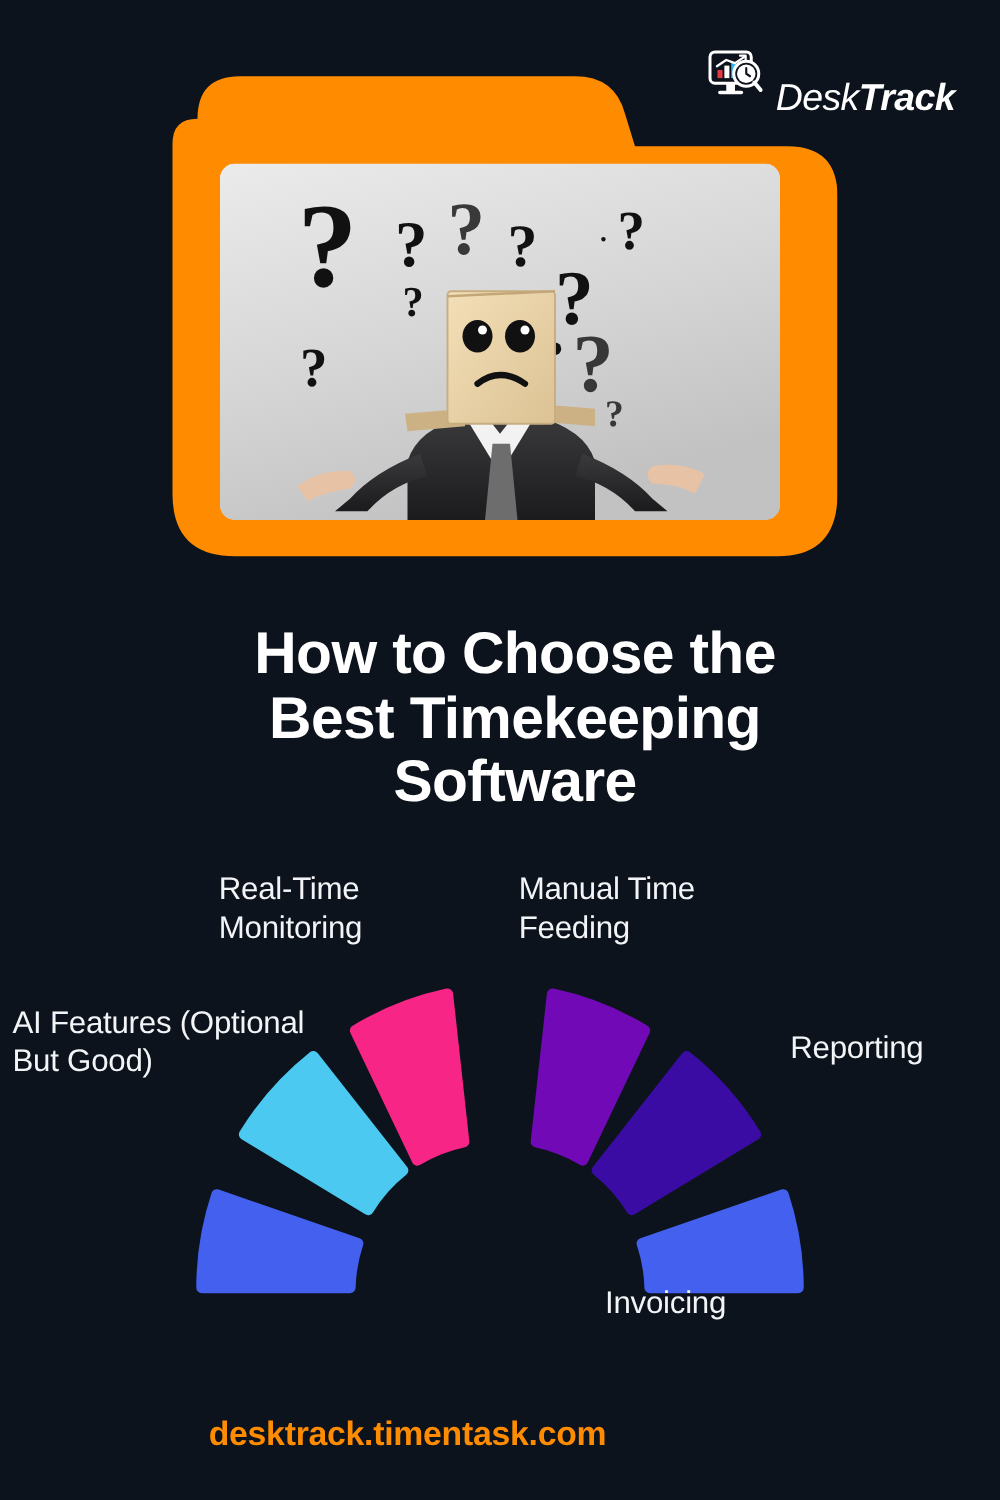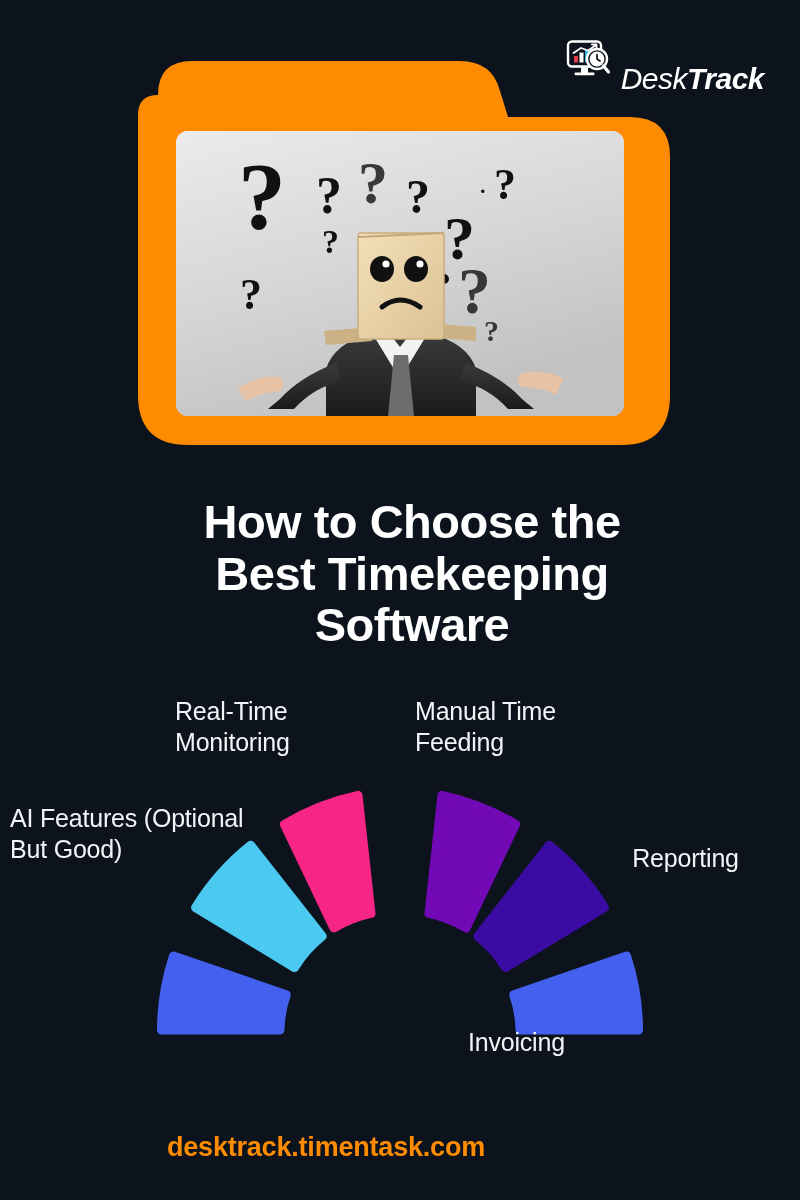--- a/index.html
+++ b/index.html
@@ -51,23 +51,23 @@
   .chart svg{position:absolute;left:0;top:0;}
 
   .lbl{
     position:absolute;color:#f2f4f7;
     font-size:25px;line-height:1.22;text-align:left;
     font-weight:400;letter-spacing:-0.2px;
   }
   .lbl-realtime{left:175px;top:36px;width:230px;}
   .lbl-manual{left:415px;top:36px;width:230px;}
   .lbl-ai{left:10px;top:143px;width:235px;}
-  .lbl-reporting{left:578px;top:163px;width:215px;text-align:center;margin-top:20px;}
+  .lbl-reporting{left:578px;top:163px;width:215px;text-align:center;}
   .lbl-multiple{left:12px;top:367px;width:400px;}
-  .lbl-invoicing{left:468px;top:367px;width:260px;}
+  .lbl-invoicing{left:484px;top:367px;width:260px;}
 
   
   .footer{
     position:absolute;left:0;top:1132px;width:652px;
     text-align:center;color:#ff8c00;
     font-size:27px;font-weight:700;letter-spacing:-0.2px;
   }
 </style>
 </head>
 <body>

